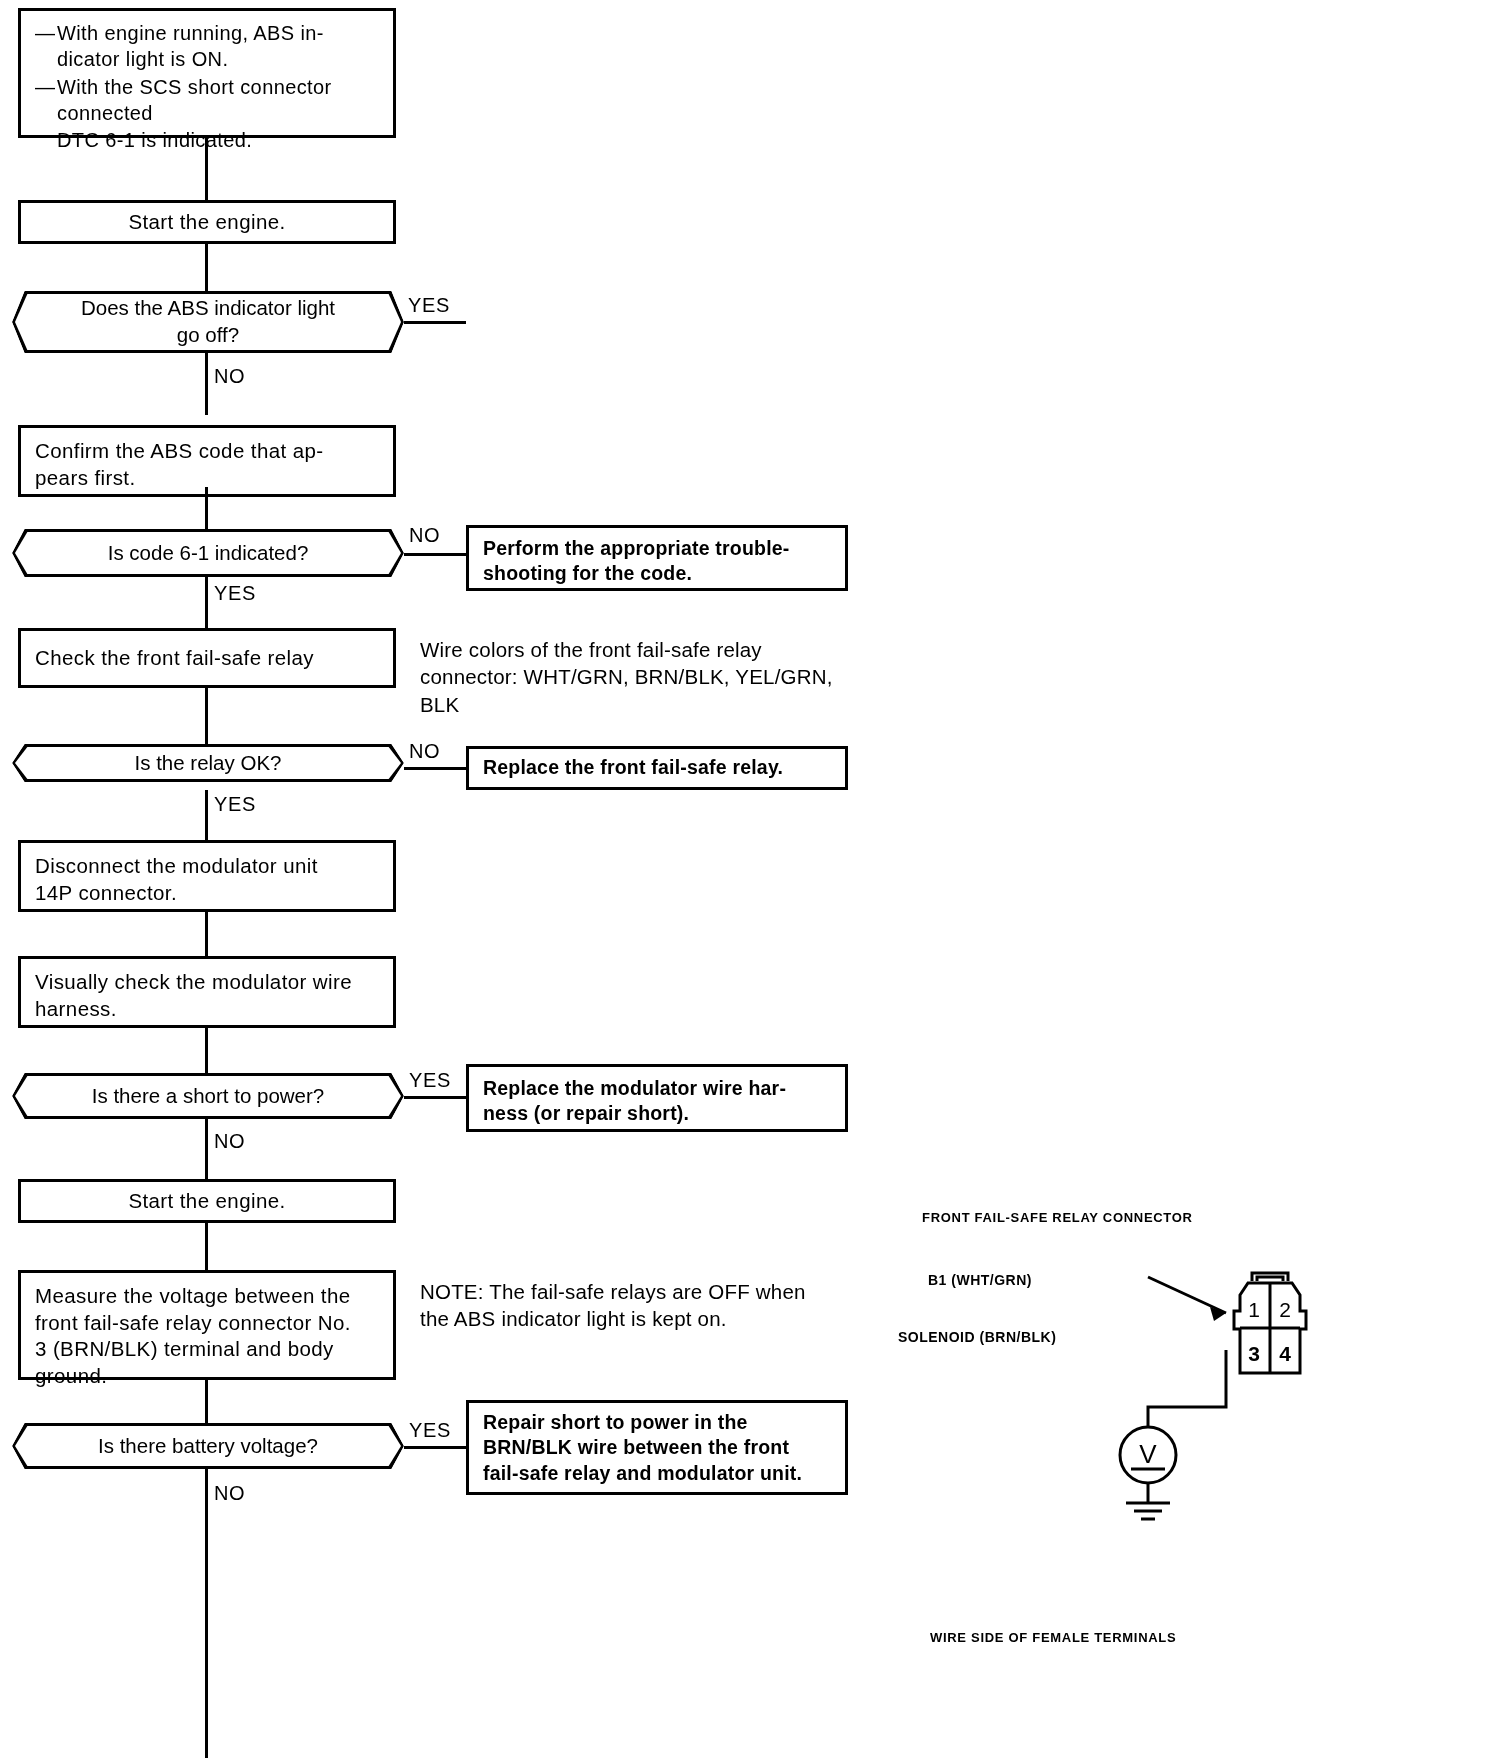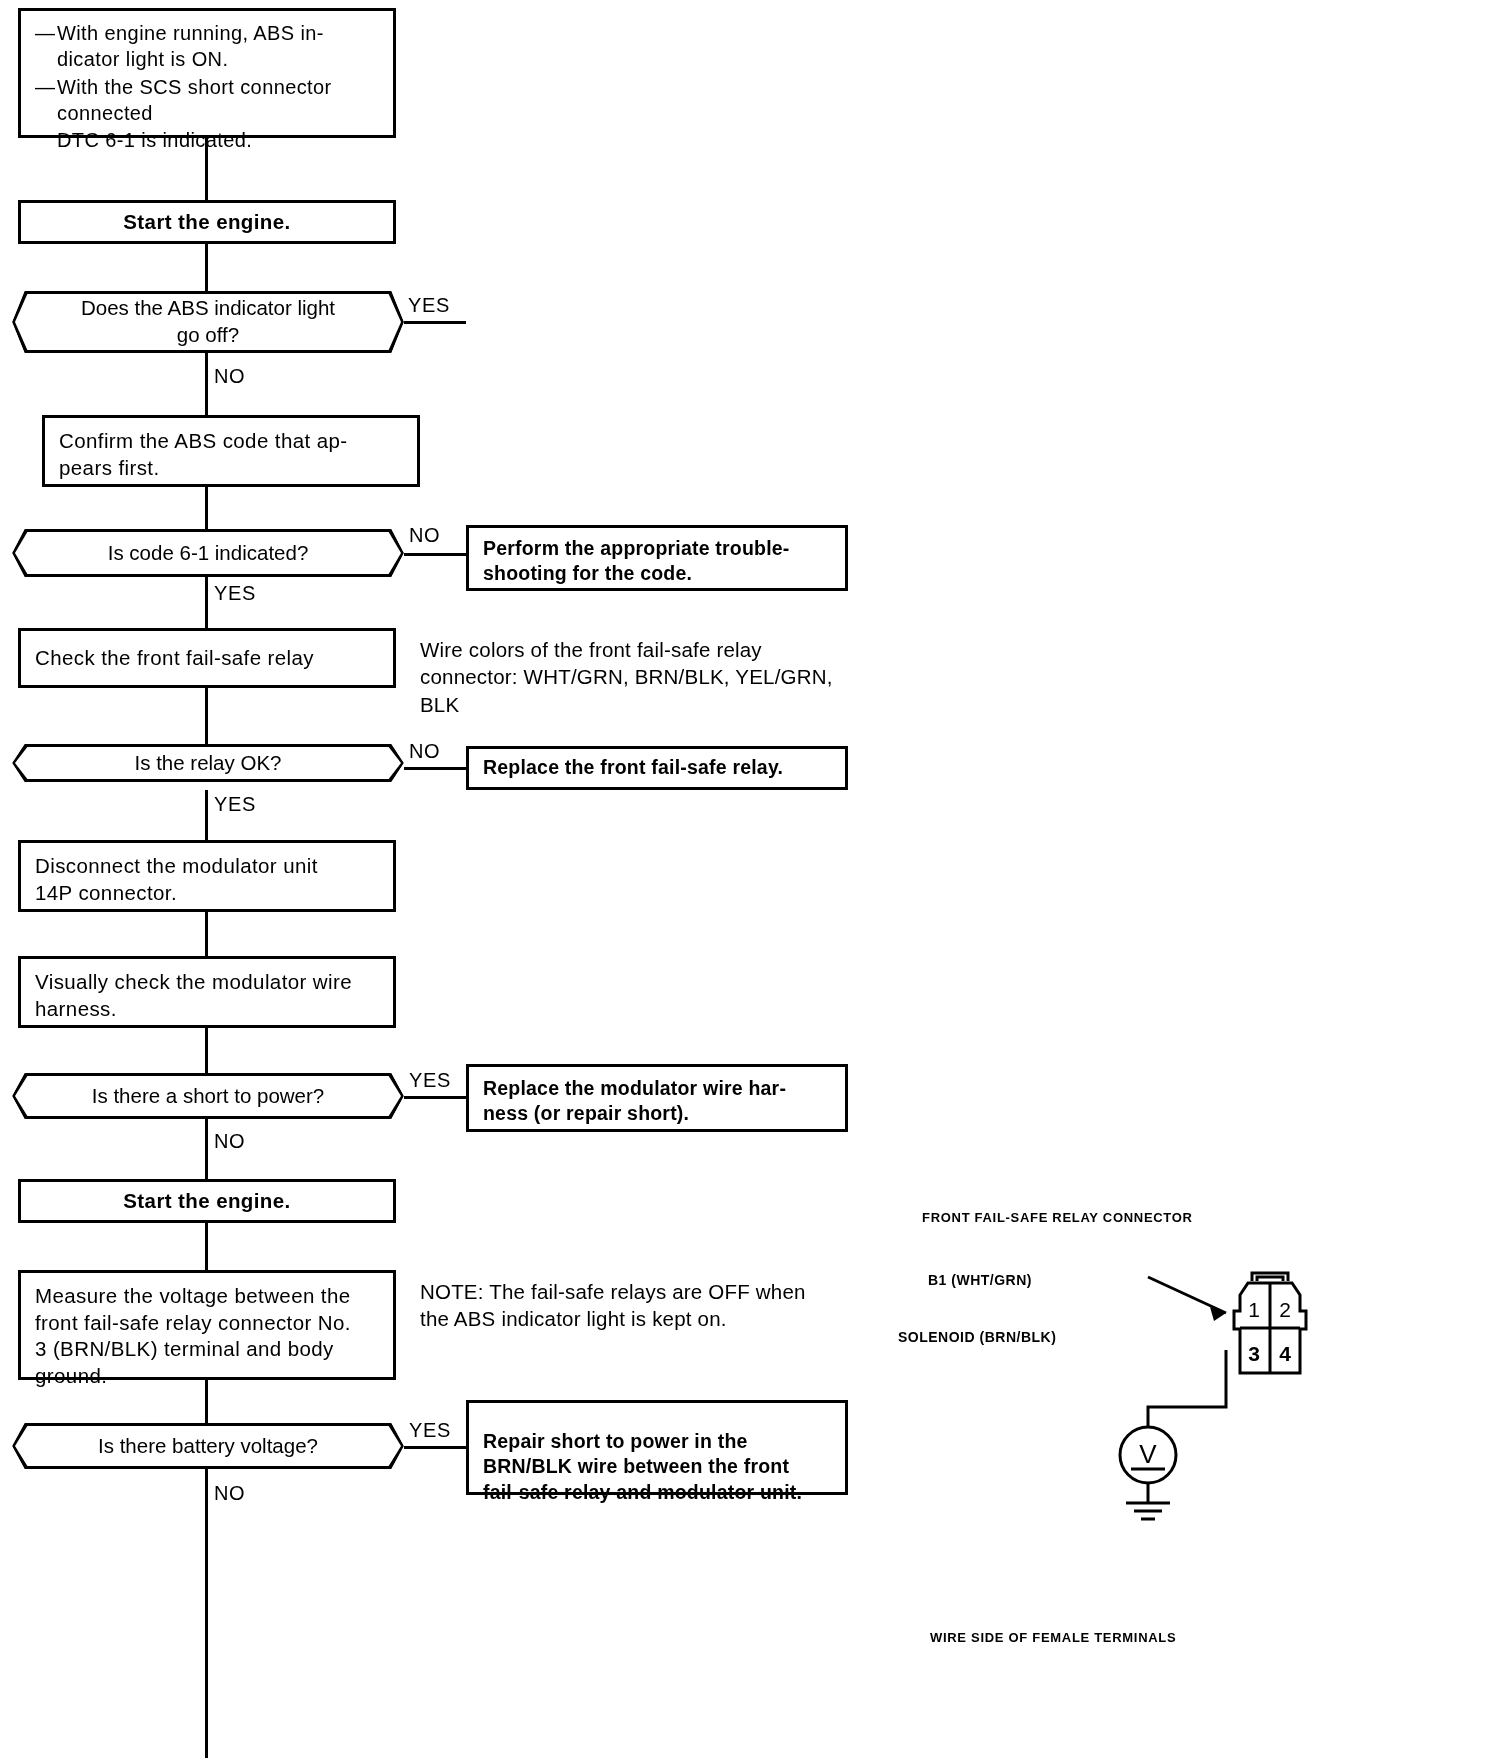--- a/index.html
+++ b/index.html
@@ -18,21 +18,21 @@
   
   .box {
     position: absolute;
     border: 3px solid #000;
     background: #fff;
     display: flex;
     align-items: center;
     padding: 6px 14px;
     line-height: 1.30;
   }
-  .box.center { justify-content: center; text-align: center; font-weight: bold; }
+  .box.center { justify-content: center; text-align: center; }
   .box .txt { display: block; width: 100%; }
 
   .proc { font-size: 20.5px; letter-spacing: .4px; font-weight: 400; }
   .result { font-size: 19.5px; font-weight: bold; letter-spacing: .2px; }
   .result .txt { text-align: justify; }
 
   
   .hex {
     position: absolute;
     background: #fff;
@@ -132,21 +132,21 @@
 go off?</div>
   </div>
 
   <div class="hline" style="left:404px; top:321px; width:62px;"></div>
   <div class="branch" style="left:408px; top:294px;">YES</div>
 
 
   <div class="vline" style="left:205px; top:353px; height:62px;"></div>
   <div class="branch" style="left:214px; top:365px;">NO</div>
 
-  <div class="box proc" style="left:18px; top:415px; width:378px; height:72px; align-items:flex-start; padding-top:10px;margin-left:24px;">
+  <div class="box proc" style="left:18px; top:425px; width:378px; height:72px; align-items:flex-start; padding-top:10px;">
     <span class="txt" style="white-space:pre-line;">Confirm the ABS code that ap-
 pears first.</span>
   </div>
 
   <div class="vline" style="left:205px; top:487px; height:42px;"></div>
 
   <div class="hex" style="left:12px; top:529px; width:392px; height:48px;">
     <div class="hex-inner"></div>
     <div class="hex-fill"></div>
     <div class="label">Is code 6-1 indicated?</div>
@@ -240,21 +240,21 @@
 
   <div class="hex" style="left:12px; top:1423px; width:392px; height:46px;">
     <div class="hex-inner"></div>
     <div class="hex-fill"></div>
     <div class="label">Is there battery voltage?</div>
   </div>
 
   <div class="hline" style="left:404px; top:1446px; width:62px;"></div>
   <div class="branch" style="left:409px; top:1419px;">YES</div>
 
-  <div class="box result" style="left:466px; top:1400px; width:382px; height:95px; align-items:flex-start; padding-top:26px;">
+  <div class="box result" style="left:466px; top:1400px; width:382px; height:95px; align-items:flex-start; padding-top:7px;">
     <span class="txt" style="white-space:pre-line;">Repair short to power in the
 BRN/BLK wire between the front
 fail-safe relay and modulator unit.</span>
   </div>
 
   <div class="vline" style="left:205px; top:1469px; height:289px;"></div>
   <div class="branch" style="left:214px; top:1482px;">NO</div>
 
   <div class="caption" style="left:922px; top:1210px;">FRONT FAIL-SAFE RELAY CONNECTOR</div>
 

